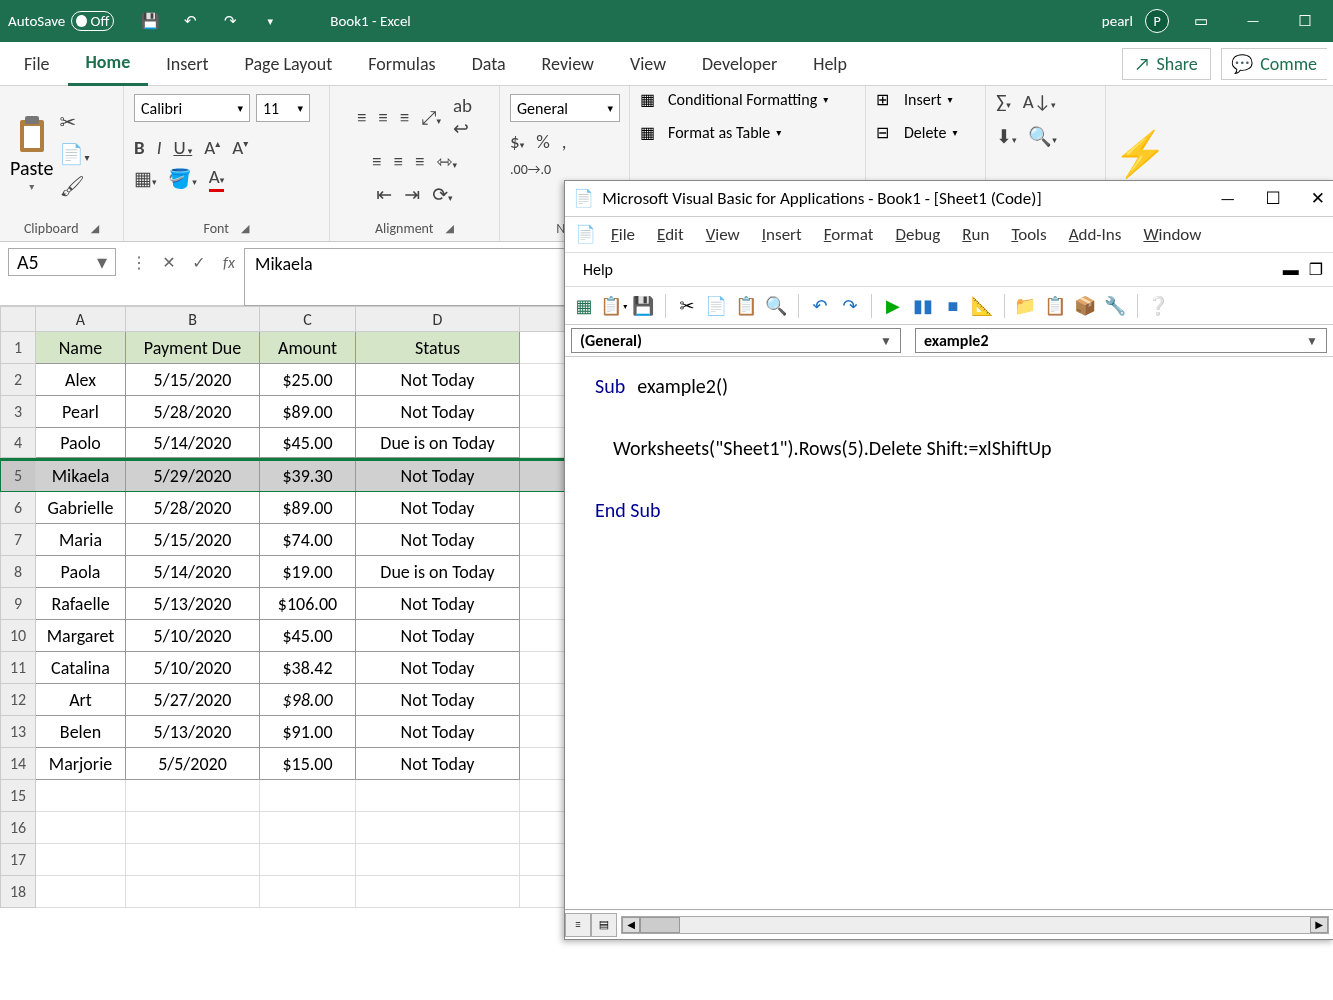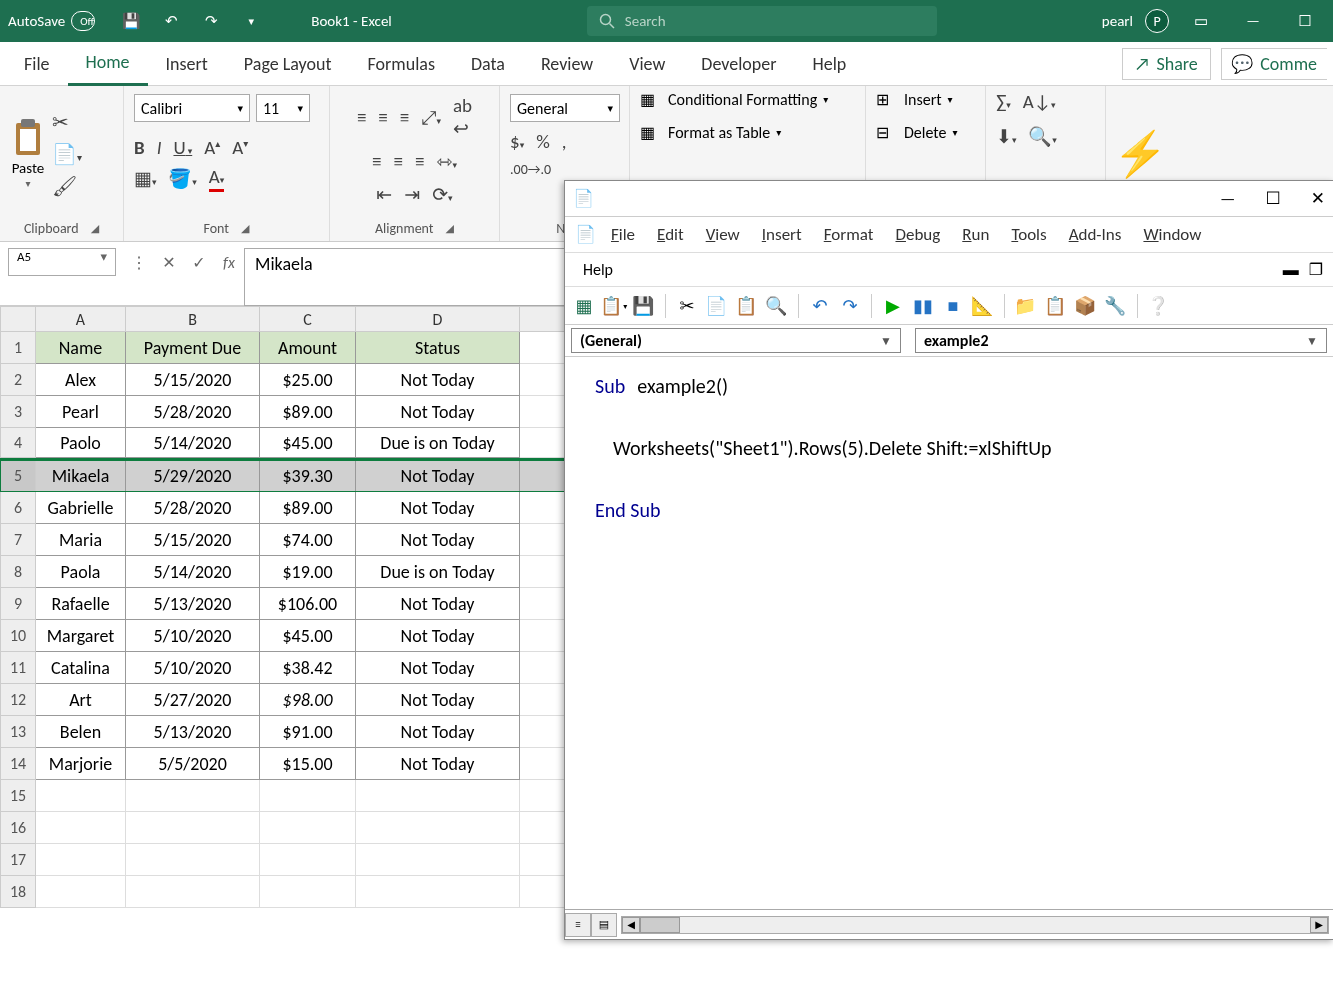--- a/index.html
+++ b/index.html
@@ -1,33 +1,33 @@
 <!DOCTYPE html>
 <html><head>
 <meta charset="utf-8">
 <style>
 * { box-sizing: border-box; margin: 0; padding: 0; font-family: "Segoe UI", Calibri, sans-serif; }
 body { width: 1333px; height: 1000px; background: #fff; overflow: hidden; position: relative; }
 
 
 .titlebar { height: 42px; background: #1e6f50; display: flex; align-items: center; color: #fff; font-size: 15px; padding: 0 8px; }
 .autosave-toggle { display: flex; align-items: center; gap: 6px; margin-right: 16px; }
-.toggle-pill { width: 24px; height: 20px; border: 1px solid #fff; border-radius: 10px; display: flex; align-items: center; padding: 0 4px; font-size: 11px; gap: 4px; }
+.toggle-pill { width: 43px; height: 20px; border: 1px solid #fff; border-radius: 10px; display: flex; align-items: center; padding: 0 4px; font-size: 15px; gap: 4px; }
 .toggle-ball { width: 12px; height: 12px; background: #fff; border-radius: 50%; }
 .title-icon { width: 24px; height: 24px; margin: 0 8px; display: flex; align-items: center; justify-content: center; cursor: pointer; }
 .title-center { margin: 0 auto 0 40px; }
 .searchbox { height: 30px; width: 350px; background: #2d7d5f; border-radius: 4px; display: flex; align-items: center; padding: 0 12px; color: #b8d4c7; gap: 10px; margin-left: 30px; }
 .tb-right { margin-left: auto; display: flex; align-items: center; gap: 12px; }
 .avatar { width: 24px; height: 24px; border-radius: 50%; background: #0d5c3e; border: 1px solid #fff; display: flex; align-items: center; justify-content: center; font-size: 14px; }
 .win-btn { width: 40px; height: 30px; display: flex; align-items: center; justify-content: center; cursor: pointer; }
 
 
 .ribbon-tabs { height: 44px; background: #fff; display: flex; align-items: center; padding: 0 6px; gap: 0; font-size: 18px; color: #333; border-bottom: 1px solid #d3d3d3; }
 .rtab { padding: 10px 18px; cursor: pointer; }
-.rtab.active { color: #1e6f50; font-weight: 400; border-bottom: 3px solid #1e6f50; }
+.rtab.active { color: #1e6f50; font-weight: 700; border-bottom: 3px solid #1e6f50; }
 .tab-right { margin-left: auto; display: flex; gap: 10px; }
 .share-btn { border: 1px solid #ccc; padding: 4px 12px; display: flex; align-items: center; gap: 6px; color: #1e6f50; cursor: pointer; }
 .comm-btn { border: 1px solid #ccc; border-right: none; padding: 4px 10px; display: flex; align-items: center; gap: 6px; color: #1e6f50; cursor: pointer; }
 
 
 .ribbon { height: 156px; background: #f5f5f5; display: flex; border-bottom: 1px solid #ccc; }
 .rgroup { border-right: 1px solid #ddd; padding: 4px 10px 2px; display: flex; flex-direction: column; }
 .rgroup-body { flex: 1; display: flex; align-items: center; }
 .rgroup-label { height: 22px; text-align: center; font-size: 14px; color: #555; display: flex; align-items: center; justify-content: center; gap: 12px; }
 .dialogsmallicon { font-size: 11px; color: #666; }
@@ -35,21 +35,21 @@
 .mini-col { display: flex; flex-direction: column; gap: 8px; margin-left: 6px; font-size: 20px; color: #444; }
 .font-row { display: flex; gap: 6px; align-items: center; margin-bottom: 8px; }
 .combo { border: 1px solid #aaa; background: #fff; height: 28px; display: flex; align-items: center; padding: 0 6px; font-size: 16px; }
 .btnrow { display: flex; gap: 12px; font-size: 19px; color: #444; align-items: center; }
 .btnrow span { cursor: pointer; }
 .cells-row { display: flex; align-items: center; gap: 6px; cursor: pointer; }
 .cells-row .micon { width: 22px; }
 
 
 .formulabar { height: 64px; display: flex; align-items: flex-start; border-bottom: 1px solid #ccc; background: #fff; padding-top: 6px; }
-.namebox { width: 108px; height: 28px; border: 1px solid #aaa; display: flex; align-items: flex-start; padding: 0 8px; margin: 0 8px; font-size: 13px; }
+.namebox { width: 108px; height: 28px; border: 1px solid #aaa; display: flex; align-items: center; padding: 0 8px; margin: 0 8px; font-size: 20px; }
 .namebox-dd { margin-left: auto; color: #666; }
 .fb-btn { width: 26px; height: 28px; border: 1px solid transparent; display: flex; align-items: center; justify-content: center; font-size: 16px; color: #666; margin: 0 2px; }
 .fb-input { flex: 1; height: 58px; border: 1px solid #aaa; padding: 4px 10px; font-size: 18px; }
 
 
 .grid-area { background: #fff; }
 .col-headers { display: flex; height: 26px; }
 .corner { width: 36px; border: 1px solid #ccc; background: #eee; }
 .ch { height: 26px; border: 1px solid #ccc; border-left: none; background: #eee; display: flex; align-items: center; justify-content: center; font-size: 16px; color: #333; }
 .grid-body { display: flex; flex-direction: column; }
@@ -93,27 +93,20 @@
     <div class="toggle-pill">
         <span class="toggle-ball"></span>
         <span>Off</span>
       </div>
   </div>
   <div class="title-icon">💾</div>
   <div class="title-icon">↶</div>
   <div class="title-icon">↷</div>
   <div class="title-icon" style="font-size:11px">▾</div>
   <span class="title-center">Book1 - Excel</span>
-  <div class="searchbox">
-    <svg width="16" height="16" viewBox="0 0 16 16">
-        <circle cx="6.5" cy="6.5" r="5" stroke="#b8d4c7" fill="none" stroke-width="1.5"></circle>
-        <line x1="10.5" y1="10.5" x2="15" y2="15" stroke="#b8d4c7" stroke-width="1.5"></line>
-      </svg>
-    <span>Search</span>
-  </div>
   <div class="tb-right">
     <span>pearl</span>
     <div class="avatar">P</div>
     <div class="win-btn">▭</div>
     <div class="win-btn">—</div>
     <div class="win-btn">☐</div>
   </div>
 </div>
 
 <div class="ribbon-tabs">
@@ -136,21 +129,21 @@
 <div class="ribbon">
 
   <div class="rgroup" style="width:124px">
     <div class="rgroup-body">
       <div class="paste-stack">
         <svg width="36" height="42">
             <rect x="6" y="6" width="24" height="32" rx="2" fill="#b07e3e"></rect>
             <rect x="11" y="2" width="14" height="8" rx="2" fill="#777"></rect>
             <rect x="10" y="12" width="16" height="22" fill="#fff"></rect>
           </svg>
-        <span style="font-size:15px">Paste</span>
+        <span style="font-size:20px">Paste</span>
         <span style="font-size:10px;color:#666">▾</span>
       </div>
       <div class="mini-col">
         <span>✂</span>
         <span>📄<small style="font-size:10px">▾</small></span>
         <span>🖌</span>
       </div>
     </div>
     <div class="rgroup-label">
         <span>Clipboard</span>
@@ -455,20 +448,21 @@
         <div class="gc gc-blank" style="width: 96px;"></div>
         <div class="gc gc-blank" style="width: 164px;"></div>
         <div class="gc gc-blank" style="width: 60px;"></div>
       </div>
     </div>
 </div>
 
 <div class="vba">
   <div class="vba-title">
     <span>📄</span>
+    <span>Microsoft Visual Basic for Applications - Book1 - [Sheet1 (Code)]</span>
     <div class="vba-title-right">
       <span>—</span>
       <span>☐</span>
       <span>✕</span>
     </div>
   </div>
   <div class="vba-menu">
     <span style="width:14px">📄</span>
     <span id="vbamenu"><span style="margin-right: 22px; cursor: pointer;"><span style="text-decoration: underline;">F</span>ile</span><span style="margin-right: 22px; cursor: pointer;"><span style="text-decoration: underline;">E</span>dit</span><span style="margin-right: 22px; cursor: pointer;"><span style="text-decoration: underline;">V</span>iew</span><span style="margin-right: 22px; cursor: pointer;"><span style="text-decoration: underline;">I</span>nsert</span><span style="margin-right: 22px; cursor: pointer;"><span style="text-decoration: underline;">F</span>ormat</span><span style="margin-right: 22px; cursor: pointer;"><span style="text-decoration: underline;">D</span>ebug</span><span style="margin-right: 22px; cursor: pointer;"><span style="text-decoration: underline;">R</span>un</span><span style="margin-right: 22px; cursor: pointer;"><span style="text-decoration: underline;">T</span>ools</span><span style="margin-right: 22px; cursor: pointer;"><span style="text-decoration: underline;">A</span>dd-Ins</span><span style="margin-right: 22px; cursor: pointer;"><span style="text-decoration: underline;">W</span>indow</span></span>
   </div>

